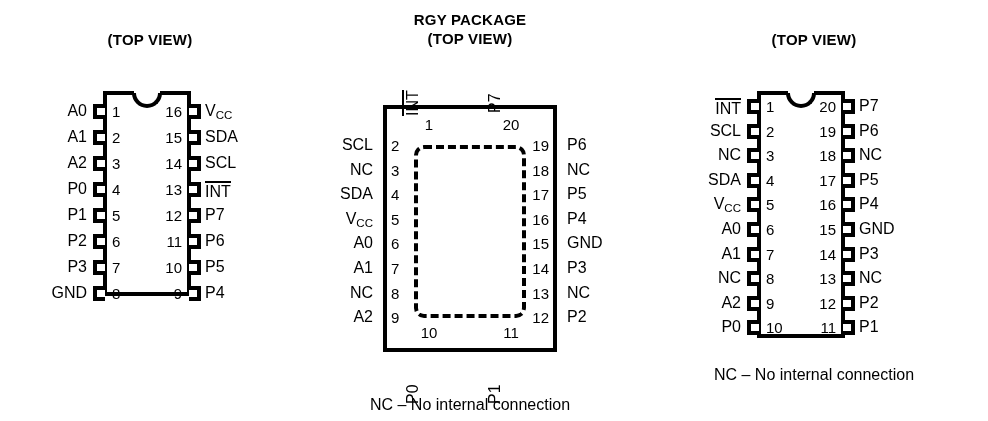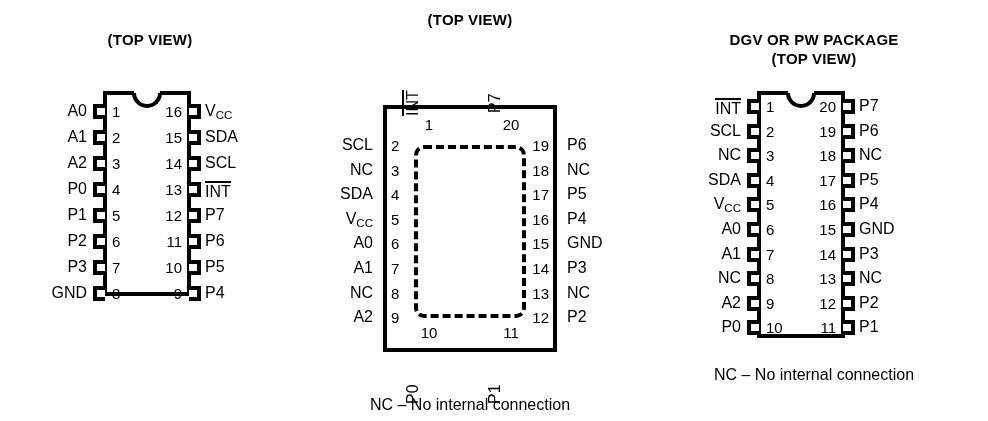--- a/index.html
+++ b/index.html
@@ -204,20 +204,21 @@
     <div class="pin-stub left" style="left:93px; top:286px;"></div>
     <div class="pin-num left" style="left:112px; top:286px;">8</div>
     <div class="pin-label left" style="left:-7px; width:94px; top:285px;">GND</div>
     <div class="pin-stub right" style="left:189px; top:286px;"></div>
     <div class="pin-num right" style="left:142px; width:40px; top:286px;">9</div>
     <div class="pin-label right" style="left:205px; width:94px; top:285px;">P4</div>
   </div>
 
 <div class="pkg" id="pkg-rgy" style="left:300px; width:340px;">
   <div class="pkg-title" style="top:10px;">
+    <span class="l1">RGY PACKAGE</span>
     <span class="l2">(TOP VIEW)</span>
   </div>
   <div class="qfn-body" id="body-rgy" style="left:83px; top:105px; width:174px; height:247px;">
     <div class="qfn-pad" id="pad-rgy" style="left:27px; top:36px; right:27px; bottom:30px;"></div>
   </div>
   <div class="footnote" id="footnote-rgy" style="left:0px; top:396px; width:340px;">NC – No internal connection</div>
 <div class="qfn-num l" style="left:91px; top:138px;">2</div>
     <div class="qfn-label l" style="left:-21px; width:94px; top:137px;">SCL</div>
     <div class="qfn-num r" style="left:209px; width:40px; top:138px;">19</div>
     <div class="qfn-label r" style="left:267px; width:94px; top:137px;">P6</div>
@@ -254,21 +255,20 @@
     <div class="qfn-num c" style="left:191px; width:40px; top:117px;">20</div>
     <div class="qfn-label rot" style="left:203px; top:97px;">P7</div>
     <div class="qfn-num c" style="left:109px; width:40px; top:325px;">10</div>
     <div class="qfn-label rot" style="left:121px; top:388px;">P0</div>
     <div class="qfn-num c" style="left:191px; width:40px; top:325px;">11</div>
     <div class="qfn-label rot" style="left:203px; top:388px;">P1</div>
   </div>
 
 <div class="pkg" id="pkg-dgv-pw" style="left:640px; width:348px;">
   <div class="pkg-title" style="top:30px;">
-    <span class="l1">DGV OR PW PACKAGE</span>
     <span class="l2">(TOP VIEW)</span>
   </div>
   <div class="dip-body" id="body-dgv-pw" style="left:117px; top:91px; width:88px; height:247px;">
     <div class="notch"></div>
   </div>
   <div class="footnote" id="footnote-dgv" style="left:0px; top:366px; width:348px;">NC – No internal connection</div>
 <div class="pin-stub left" style="left:107px; top:99px;"></div>
     <div class="pin-num left" style="left:126px; top:99px;">1</div>
     <div class="pin-label left" style="left:7px; width:94px; top:98px;"><span class="ovl">INT</span></div>
     <div class="pin-stub right" style="left:203px; top:99px;"></div>

